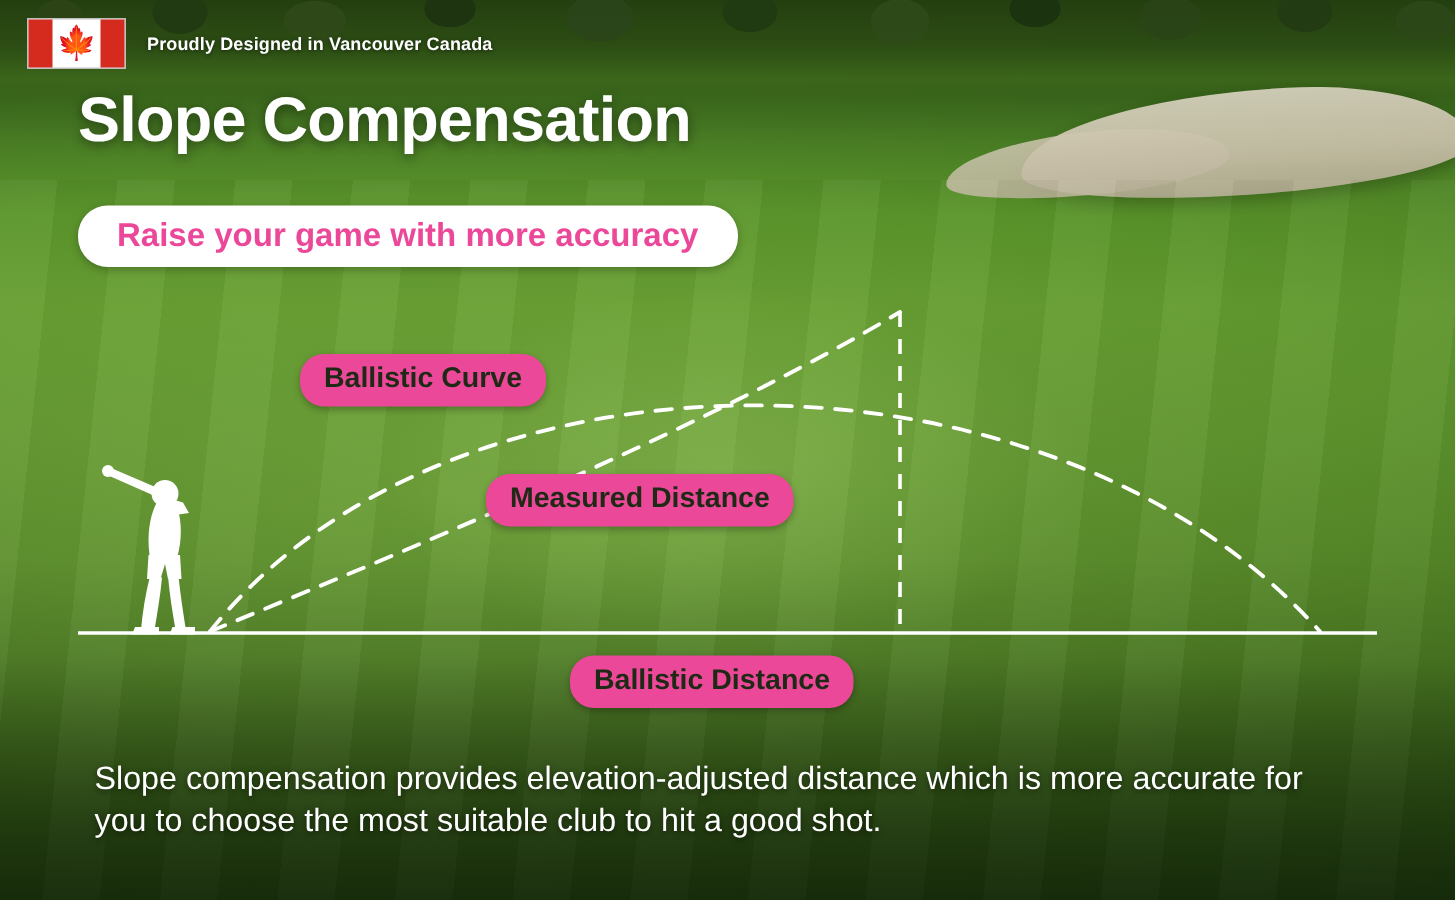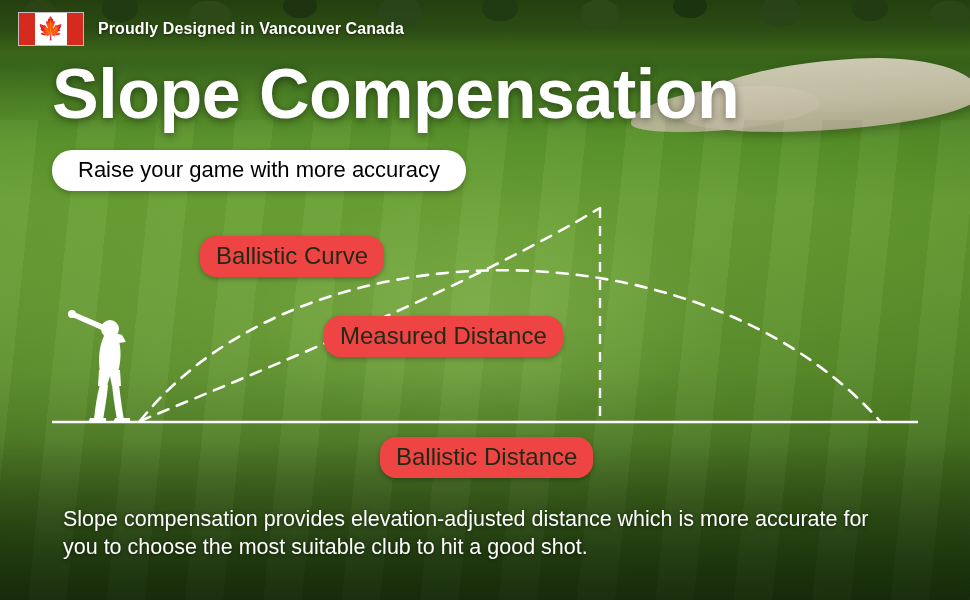--- a/index.html
+++ b/index.html
@@ -137,74 +137,74 @@
   .flag .leaf {
     position: absolute;
     left: 50%;
     top: 50%;
     transform: translate(-50%,-50%);
     color: #d52b1e;
     font-size: 22px;
     line-height: 1;
   }
   .designed-text {
-    font-size: 16px;
+    font-size: 12px;
     font-weight: bold;
     color: #ffffff;
     text-shadow: 0 1px 3px rgba(0,0,0,0.55);
     letter-spacing: 0.1px;
     white-space: nowrap;
   }
 
   .main-title {
     position: absolute;
     left: 52px;
     top: 58px;
-    font-size: 70px;
+    font-size: 42px;
     font-weight: bold;
     color: #ffffff;
     letter-spacing: -0.5px;
     text-shadow: 0 2px 8px rgba(0,0,0,0.45);
     line-height: 1.05;
   }
 
   .subtitle-pill {
     position: absolute;
     left: 52px;
     top: 137px;
     background: #ffffff;
-    color: #000000;
+    color: #ec4899;
     font-size: 22px;
-    font-weight: normal;
+    font-weight: bold;
     padding: 7px 26px 8px 26px;
     border-radius: 20px;
     box-shadow: 0 2px 6px rgba(0,0,0,0.25);
     white-space: nowrap;
-    margin-top: 13px;
   }
 
   
   .diagram {
     position: absolute;
     left: 0;
     top: 180px;
     width: 970px;
     height: 300px;
   }
   .diagram svg { display: block; }
 
   .label-pill {
     position: absolute;
-    background: #ef4444;
+    background: #ec4899;
     color: #1f2a16;
-    font-size: 24px;
+    font-size: 19px;
     border-radius: 16px;
     padding: 6px 16px 7px 16px;
     box-shadow: 0 2px 5px rgba(0,0,0,0.28);
     white-space: nowrap;
+    font-weight: bold;
   }
   .lbl-ballistic-curve { left: 200px; top: 236px; }
   .lbl-measured-distance { left: 332px; top: 316px; }
   .lbl-ballistic-distance { left: 380px; top: 437px; }
 
   
   .footer-text {
     position: absolute;
     left: 52px;
     top: 505px;

